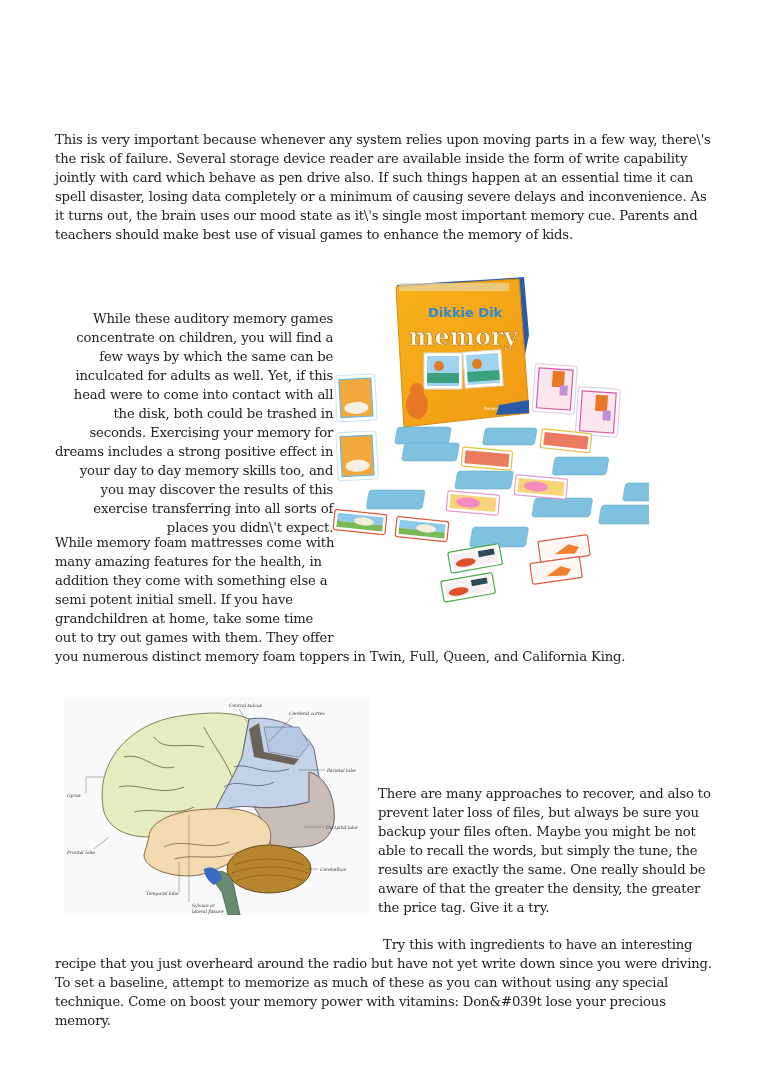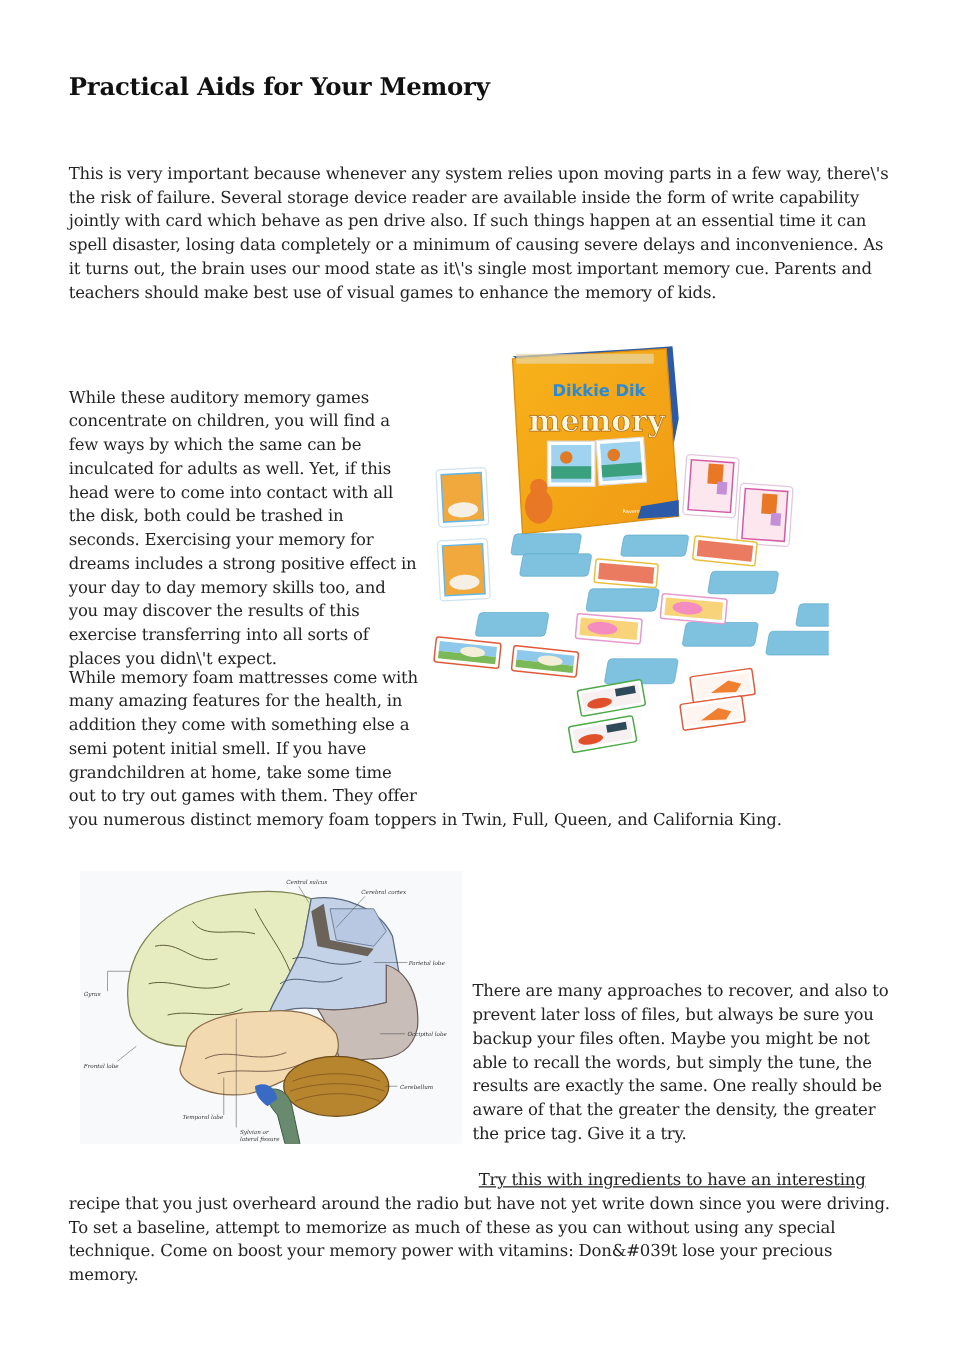--- a/index.html
+++ b/index.html
@@ -6,37 +6,36 @@
   body { width: 768px; height: 1087px; position: relative; overflow: hidden;
          font-family: "DejaVu Serif", serif; color: #222222; }
   .page { position: absolute; left: 0; top: 0; width: 768px; height: 1087px; }
   .title { position: absolute; left: 55px; top: 58px; margin: 0;
            font-family: "DejaVu Serif", serif; font-weight: bold; font-size: 19.5px;
            color: #111111; letter-spacing: -0.2px; white-space: nowrap; }
   .para { position: absolute; margin: 0; font-size: 13.2px; line-height: 19px;
           color: #222222; white-space: pre; letter-spacing: -0.15px; }
   .line { display: block; }
   #p1 { left: 55px; top: 111px; }
-  #p2 { left: 55px; top: 290px; }
+  #p2 { left: 55px; top: 290px; text-align: right; }
   #p3 { left: 55px; top: 514px; }
   #p4 { left: 378px; top: 765px; }
   #p5 { left: 55px; top: 916px; }
-  #p5 .line:first-child { padding-left: 328px; text-decoration: underline; }
+  #p5 .line:first-child { padding-left: 328px; }
 
   .figure { position: absolute; }
-  #game-figure { left: 338px; top: 265px; width: 325px; height: 345px; }
+  #game-figure { left: 324px; top: 265px; width: 325px; height: 345px; }
   #brain-figure { left: 64px; top: 697px; width: 306px; height: 218px; background: #f7f9fb; }
   .cap { font-family: "DejaVu Serif", serif; font-style: italic; font-size: 4.5px; fill: #333; }
 </style>
 </head>
 <body>
 
 <div class="page">
 
-  <h1 class="title">Practical Aids for Your Memory</h1>
 
   <p class="para" id="p1">
 <span class="line">This is very important because whenever any system relies upon moving parts in a few way, there\'s</span><span class="line">the risk of failure. Several storage device reader are available inside the form of write capability</span><span class="line">jointly with card which behave as pen drive also. If such things happen at an essential time it can</span><span class="line">spell disaster, losing data completely or a minimum of causing severe delays and inconvenience. As</span><span class="line">it turns out, the brain uses our mood state as it\'s single most important memory cue. Parents and</span><span class="line">teachers should make best use of visual games to enhance the memory of kids.</span></p>
 
   <p class="para" id="p2">
 <span class="line">While these auditory memory games</span><span class="line">concentrate on children, you will find a</span><span class="line">few ways by which the same can be</span><span class="line">inculcated for adults as well. Yet, if this</span><span class="line">head were to come into contact with all</span><span class="line">the disk, both could be trashed in</span><span class="line">seconds. Exercising your memory for</span><span class="line">dreams includes a strong positive effect in</span><span class="line">your day to day memory skills too, and</span><span class="line">you may discover the results of this</span><span class="line">exercise transferring into all sorts of</span><span class="line">places you didn\'t expect.</span></p>
 
   <p class="para" id="p3">
 <span class="line">While memory foam mattresses come with</span><span class="line">many amazing features for the health, in</span><span class="line">addition they come with something else a</span><span class="line">semi potent initial smell. If you have</span><span class="line">grandchildren at home, take some time</span><span class="line">out to try out games with them. They offer</span><span class="line">you numerous distinct memory foam toppers in Twin, Full, Queen, and California King.</span></p>
 

